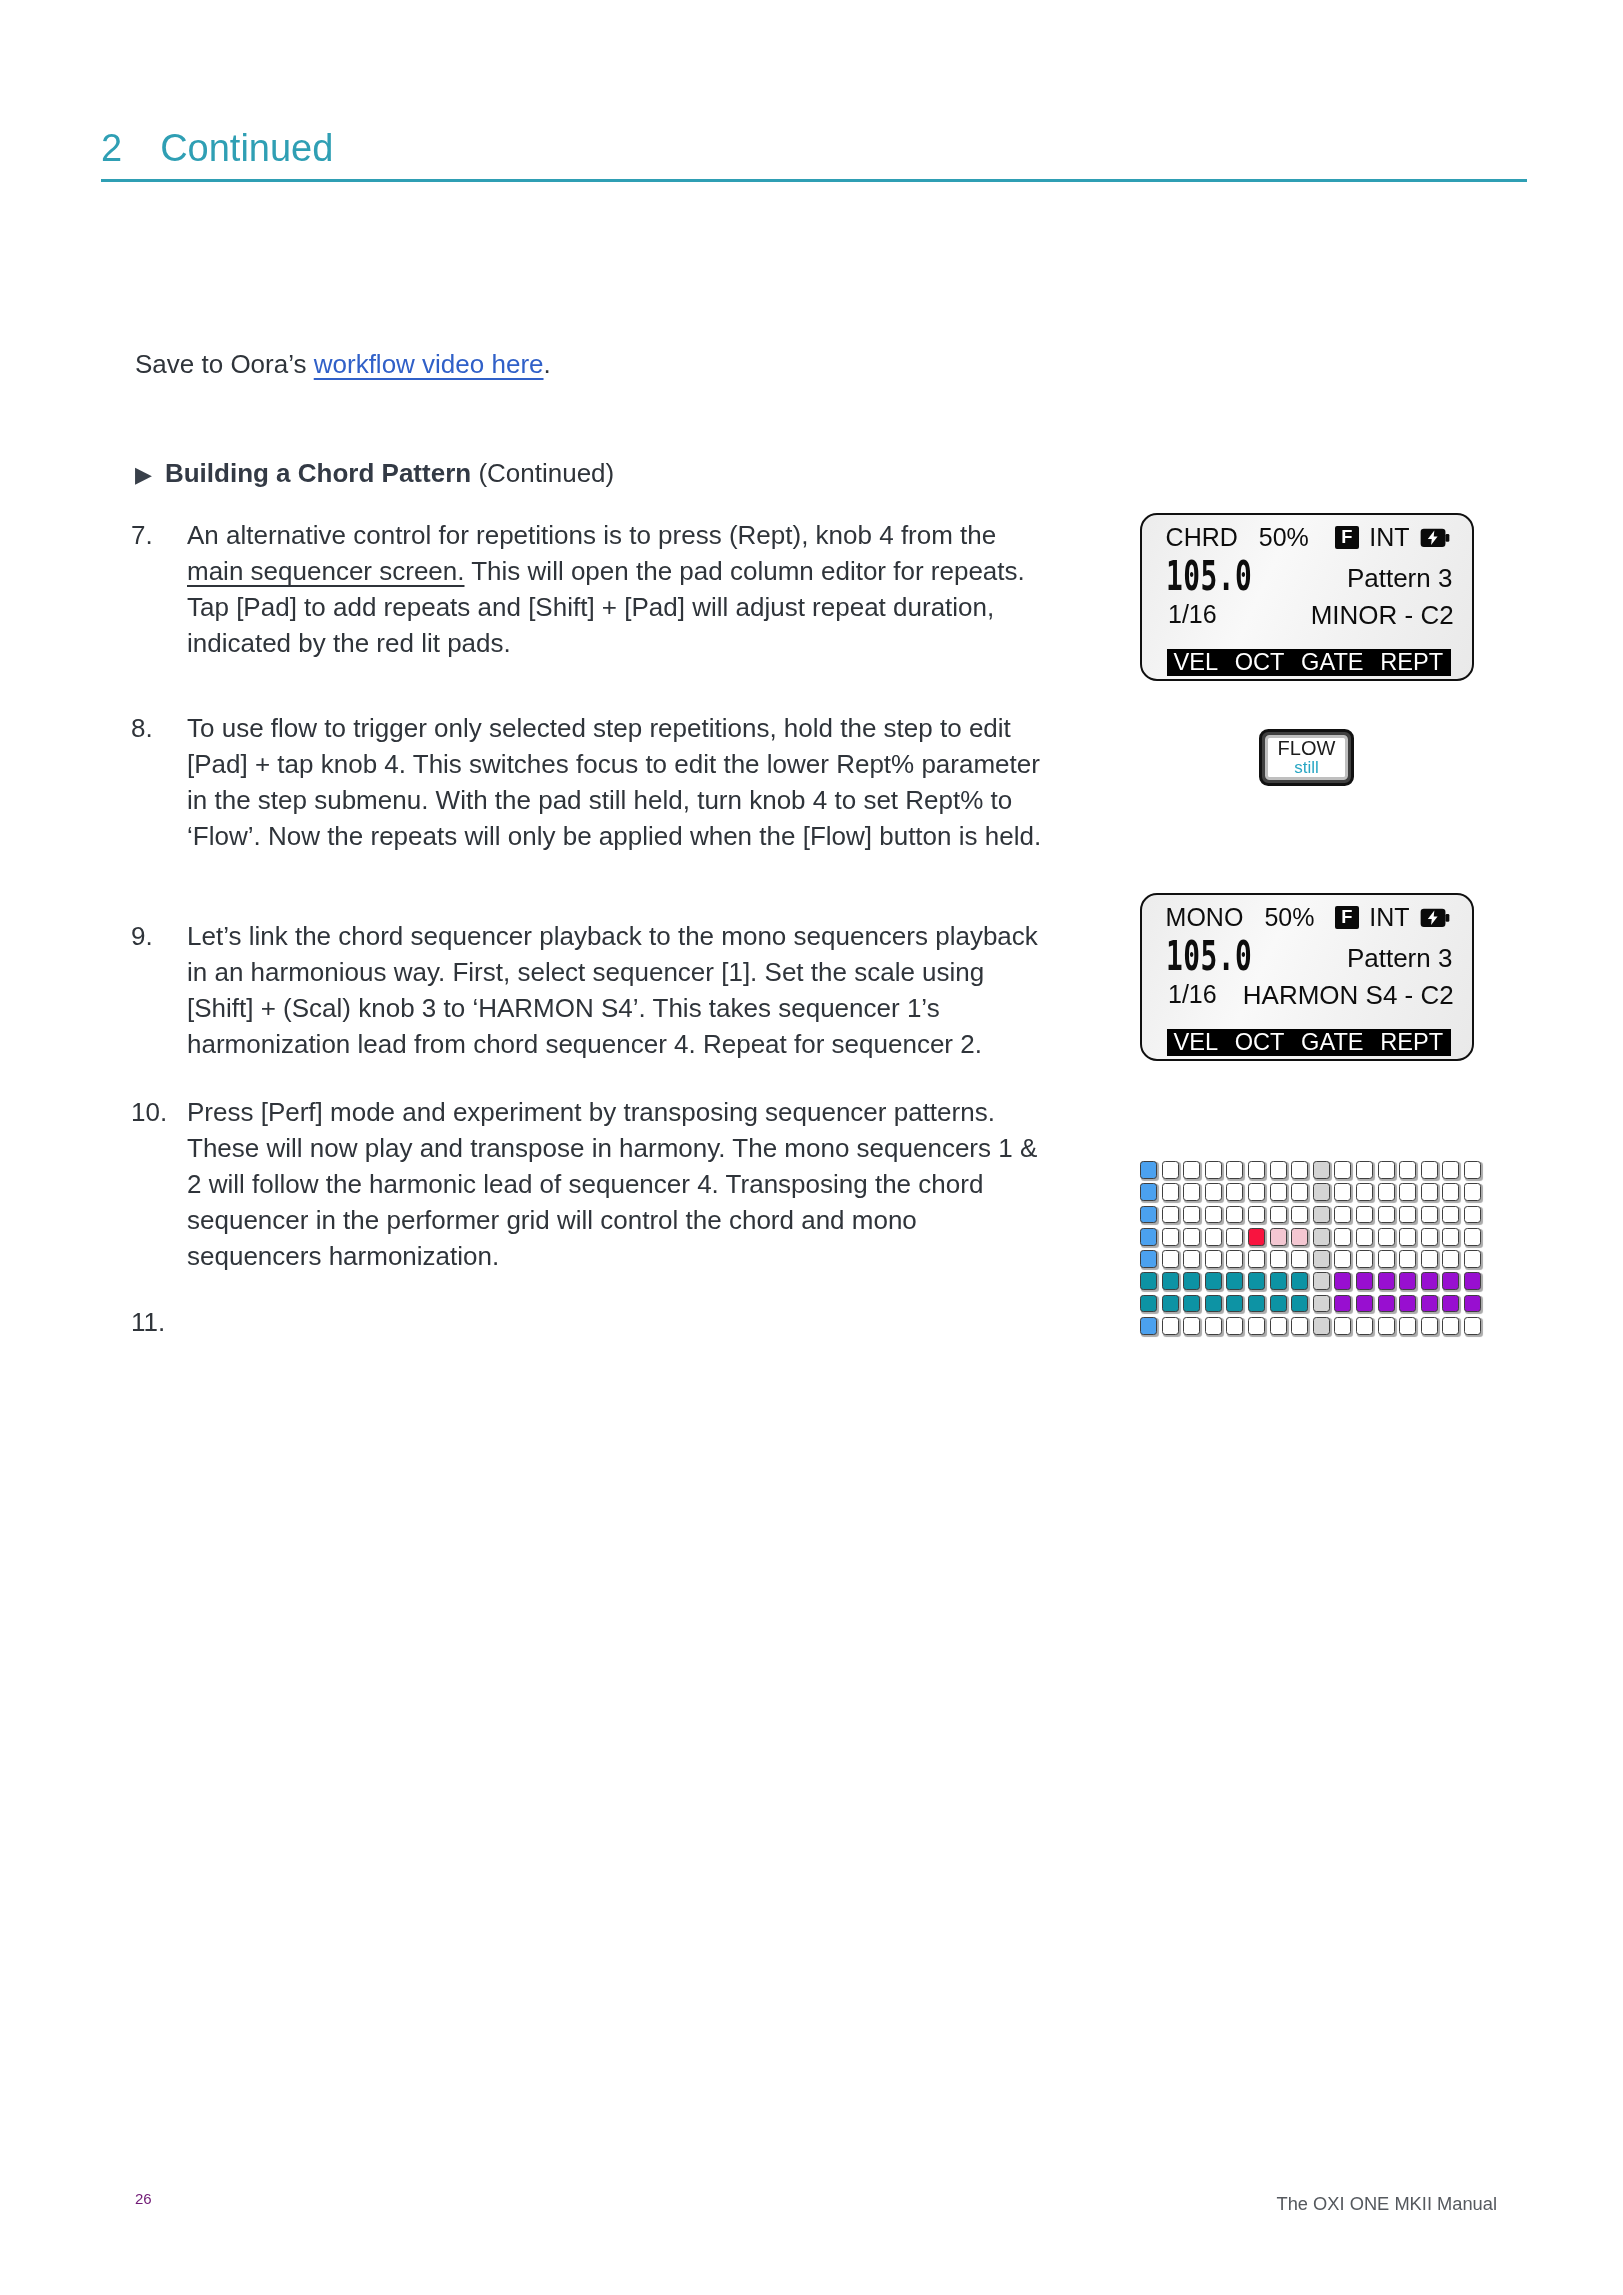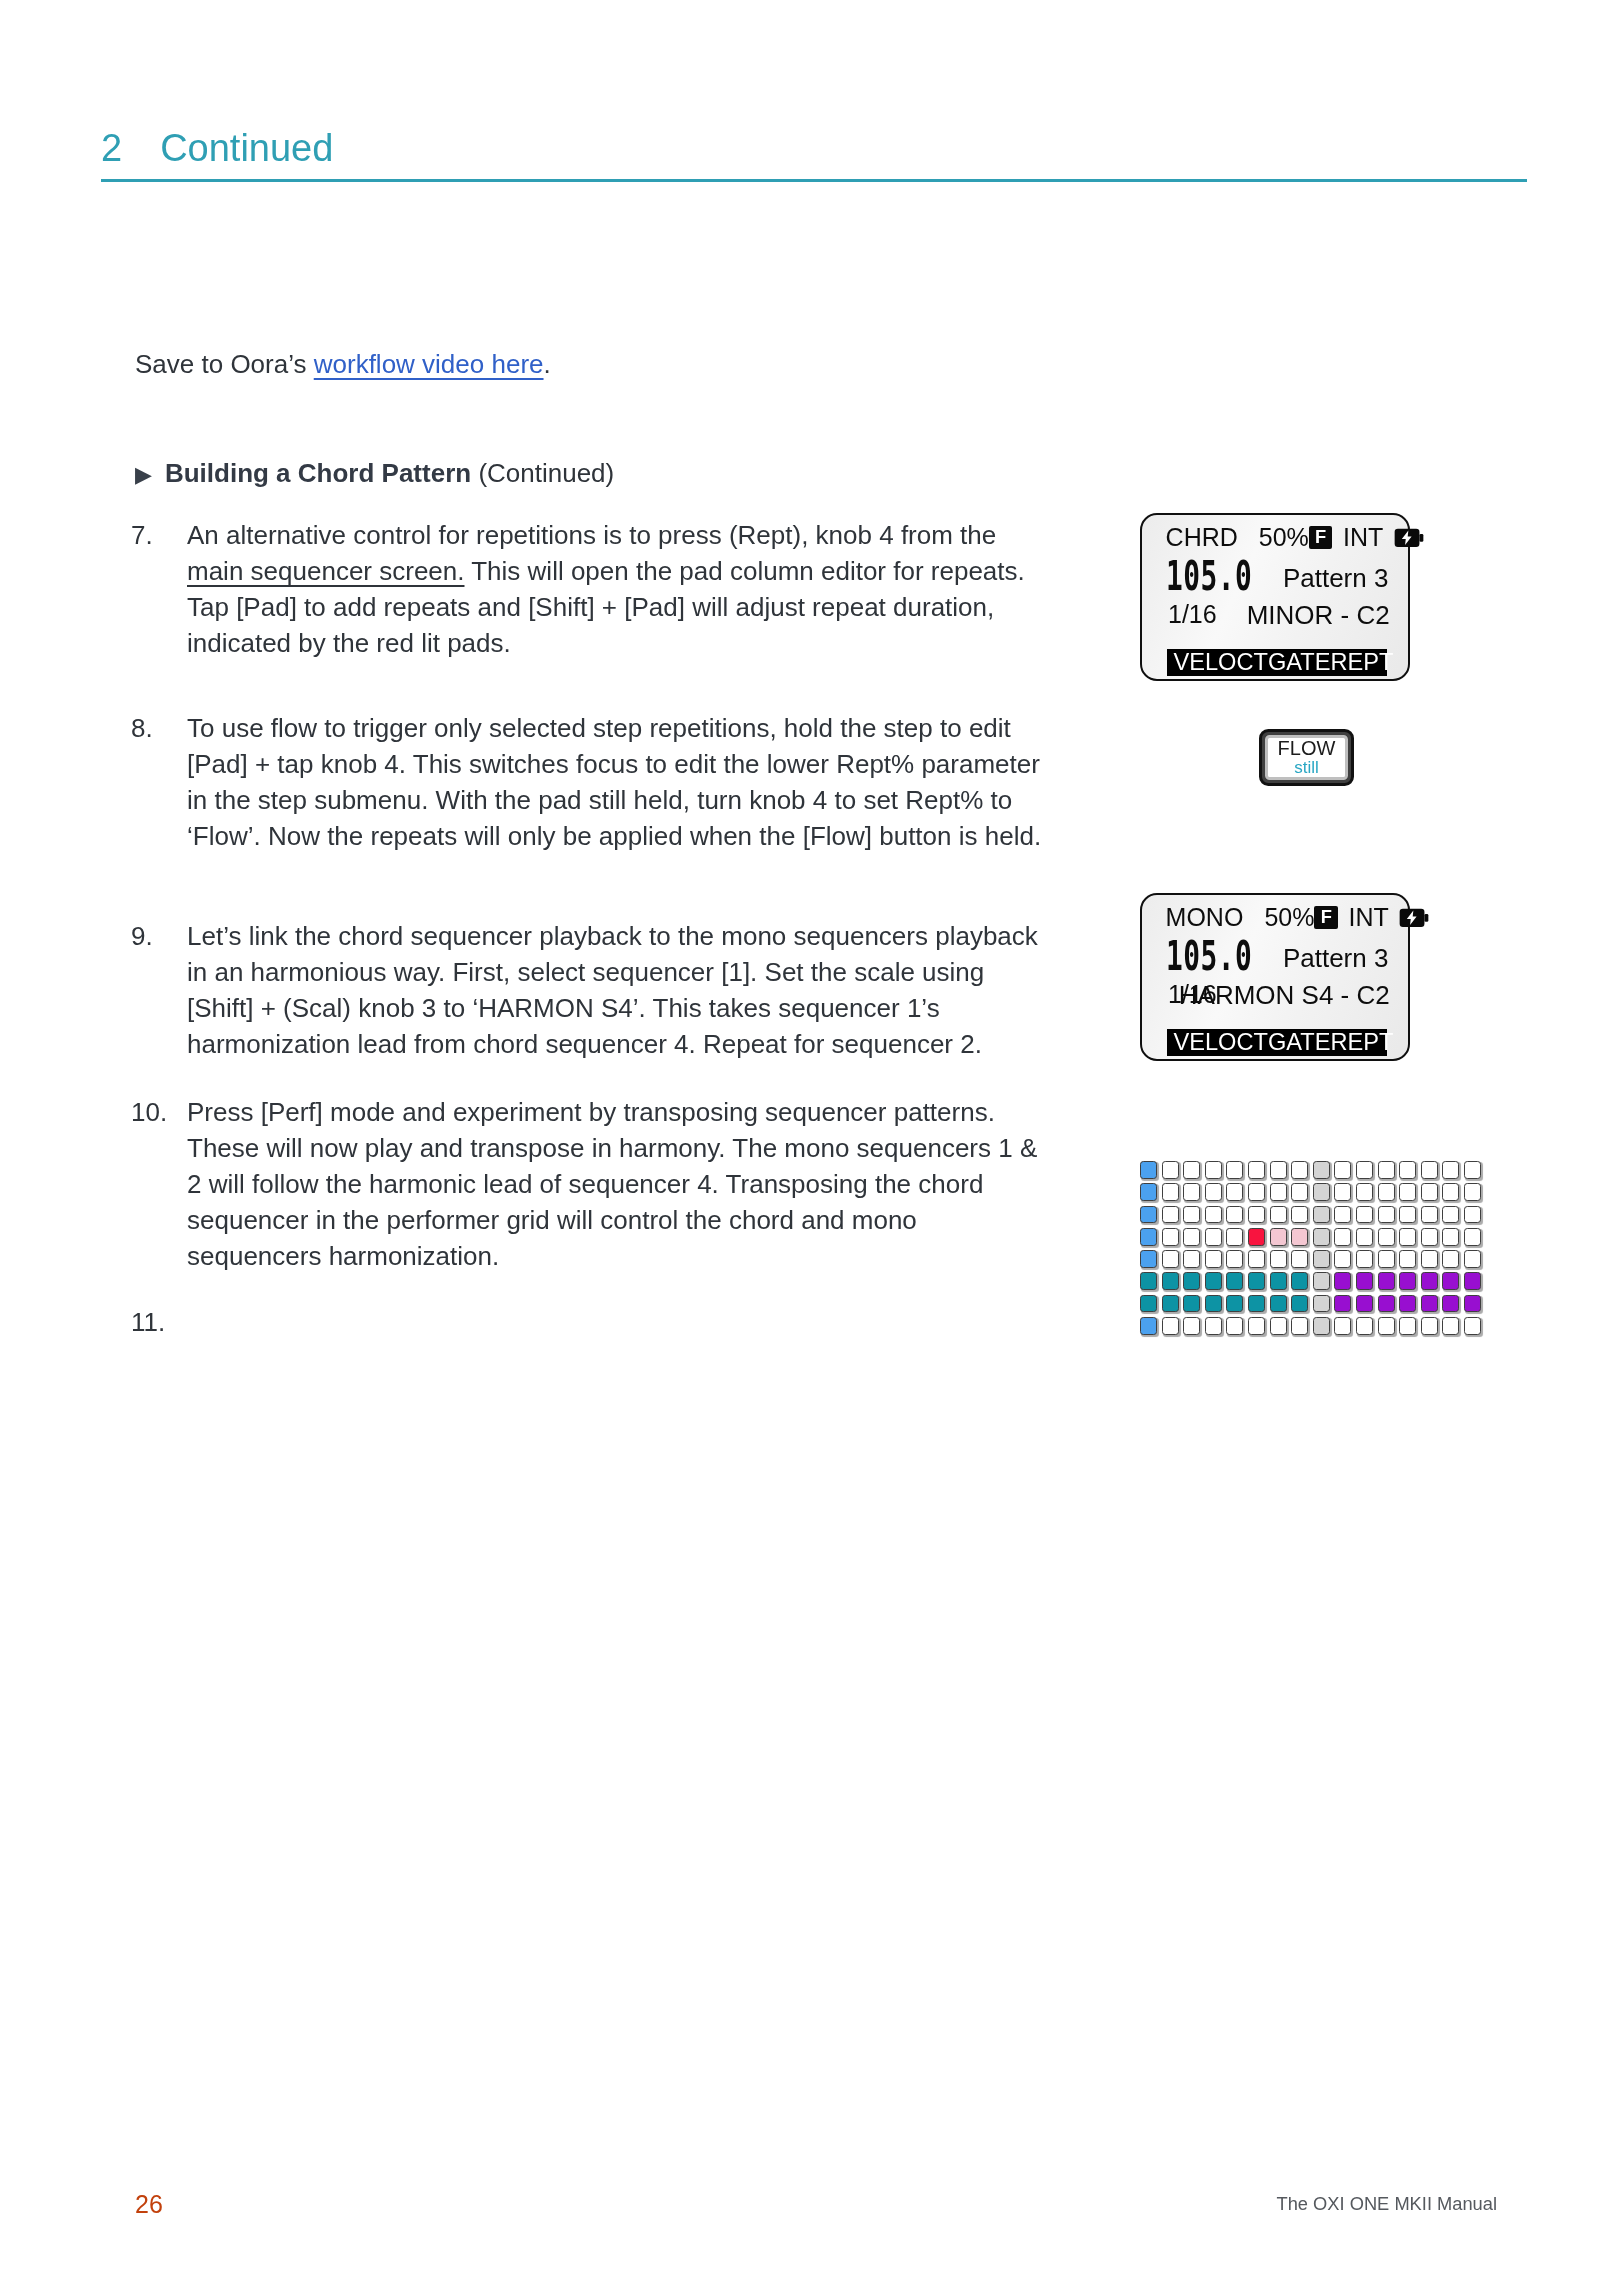--- a/index.html
+++ b/index.html
@@ -31,21 +31,21 @@
   .item .num { position:absolute; left:0; top:0; }
   .item .ul { text-decoration:underline; text-decoration-thickness:2px;
               text-underline-offset:5.2px;margin-top:42px; }
   #item7  { top:517px;  }
   #item8  { top:710px; }
   #item9  { top:918px; }
   #item10 { top:1094px; }
   #item11 { top:1304px; }
 
   
-  .lcd { position:absolute; left:1140px; width:270px; height:168px;
+  .lcd { position:absolute; left:1140px; width:334px; height:168px;
          border:2.6px solid #101010; border-radius:17px;
          background:linear-gradient(115deg,#ececec 0%,#f9f9f9 38%,#f2f2f2 62%,#e9e9e9 100%);
          color:#0d0d0d; }
   #lcd-chord { top:513px; }
   #lcd-mono  { top:893px; }
   .lcd-row1 { position:absolute; left:23.6px; right:22px; top:7.9px; height:29px;
               display:flex; justify-content:space-between; align-items:center;
               font-size:25px; }
   .lcd-row1 .lgrp { display:flex; gap:21px; }
   .lcd-row1 .rgrp { display:flex; gap:10.5px; align-items:center; }
@@ -73,21 +73,21 @@
   .flow-sub { font-size:17px; color:#2aa7c4; line-height:1.05; }
 
   
   .pad-grid { position:absolute; left:1140px; top:1161px;
               display:grid; grid-template-columns:repeat(16,17px);
               grid-auto-rows:17.7px; column-gap:4.6px; row-gap:4.6px; }
   .pad { width:17px; height:17.7px; border:1.3px solid #3f3f3f; border-radius:3.3px;
          box-shadow:1.3px 1.3px 0.7px rgba(70,70,70,0.45); }
 
   
-  .footer-page { position:absolute; left:135px; top:2190px; font-size:25px; color:#c2410c; }
+  .footer-page { position:absolute; left:135px; top:2190px; font-size:15px; color:#701a75; }
   .footer-title { position:absolute; right:126px; top:2193px; font-size:18.3px; color:#55595e; }
 </style>
 </head>
 <body>
 
 <div class="page">
 
   <div class="chapter">
     <span>2</span>
     <span>Continued</span>

